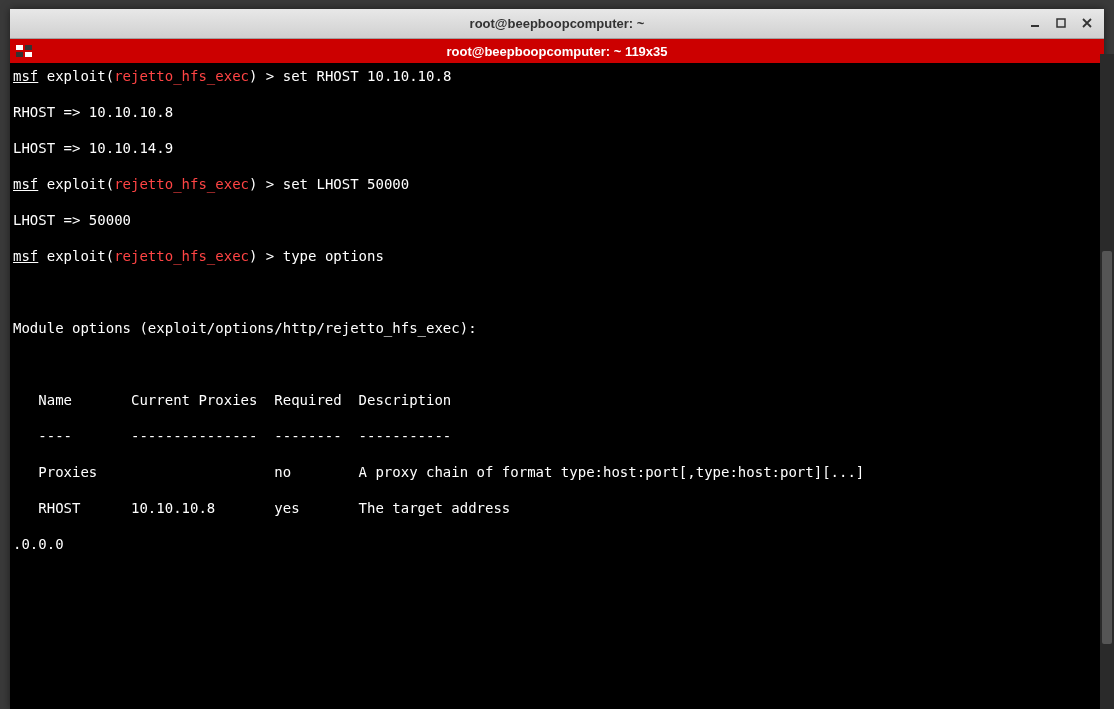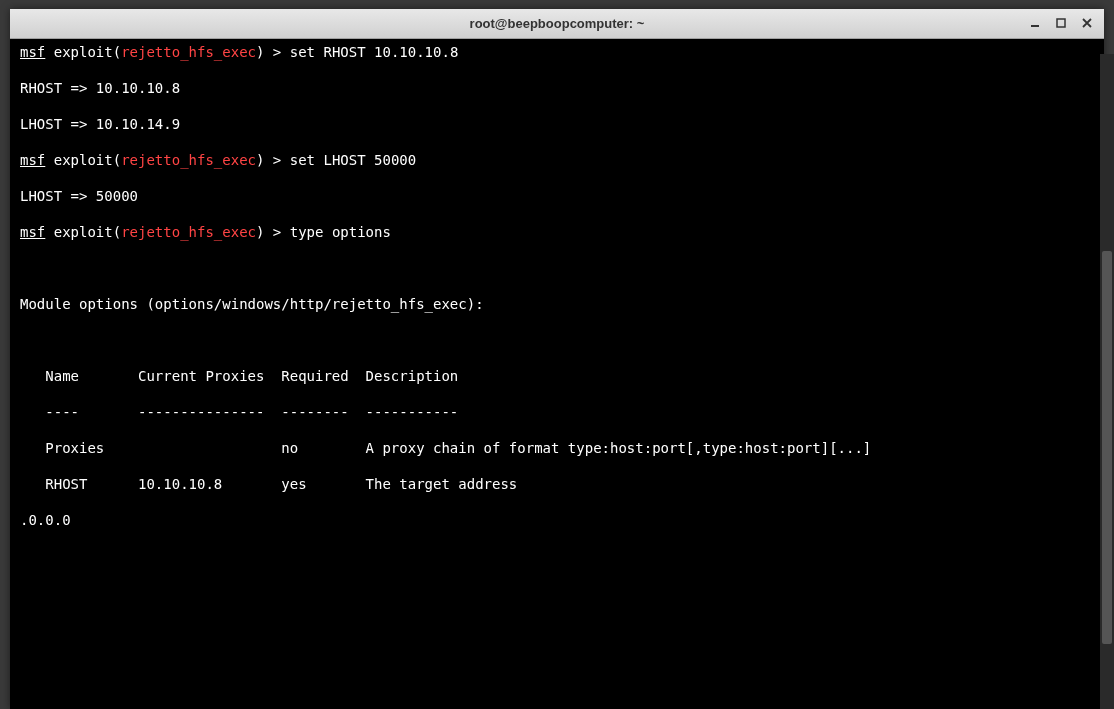--- a/index.html
+++ b/index.html
@@ -71,21 +71,21 @@
       position: absolute;
       left: 50%;
       transform: translateX(-50%);
       font-size: 13px;
       font-weight: bold;
       color: #fff;
     }
     .terminal {
       flex: 1;
       background: #000;
-      padding: 4px 10px;
+      padding: 4px 3px;
       font-family: "DejaVu Sans Mono", "Liberation Mono", monospace;
       font-size: 14px;
       line-height: 18px;
       color: #ffffff;
       white-space: pre;
       overflow: hidden;
       position: relative;
     }
     .msf { text-decoration: underline; }
     .exploit-name { color: #ff4444; }
@@ -126,29 +126,40 @@
           </svg>
       </div>
       <div class="win-btn">
         <svg width="10" height="10" viewBox="0 0 10 10">
             <path d="M1 1 L9 9 M9 1 L1 9" stroke="#333" stroke-width="1.8"></path>
           </svg>
       </div>
     </div>
   </div>
 
+  <div class="session-bar">
+    <span class="session-icon">
+      <svg width="16" height="12" viewBox="0 0 16 12">
+        <rect x="0" y="0" width="7" height="5" fill="#fff"></rect>
+        <rect x="9" y="0" width="7" height="5" fill="#333"></rect>
+        <rect x="0" y="7" width="7" height="5" fill="#333"></rect>
+        <rect x="9" y="7" width="7" height="5" fill="#fff"></rect>
+      </svg>
+    </span>
+    <span class="session-text">root@beepboopcomputer: ~ 119x35</span>
+  </div>
 
   <div class="terminal"><span class="line"><span class="msf">msf</span><span> exploit(</span><span class="exploit-name">rejetto_hfs_exec</span><span>) &gt; </span><span>set RHOST 10.10.10.8</span></span>
 <span class="line">RHOST =&gt; 10.10.10.8</span>
 <span class="line">LHOST =&gt; 10.10.14.9</span>
 <span class="line"><span class="msf">msf</span><span> exploit(</span><span class="exploit-name">rejetto_hfs_exec</span><span>) &gt; </span><span>set LHOST 50000</span></span>
 <span class="line">LHOST =&gt; 50000</span>
 <span class="line"><span class="msf">msf</span><span> exploit(</span><span class="exploit-name">rejetto_hfs_exec</span><span>) &gt; </span><span>type options</span></span>
 <span class="line"> </span>
-<span class="line">Module options (options/windows/http/rejetto_hfs_exec):</span>
+<span class="line">Module options (exploit/options/http/rejetto_hfs_exec):</span>
 <span class="line"> </span>
 <span class="line">   Name       Current Proxies  Required  Description</span>
 <span class="line">   ----       ---------------  --------  -----------</span>
 <span class="line">   Proxies                     no        A proxy chain of format type:host:port[,type:host:port][...]</span>
 <span class="line">   RHOST      10.10.10.8       yes       The target address</span>
 <span class="line">.0.0.0</span>
 
 
 
 

